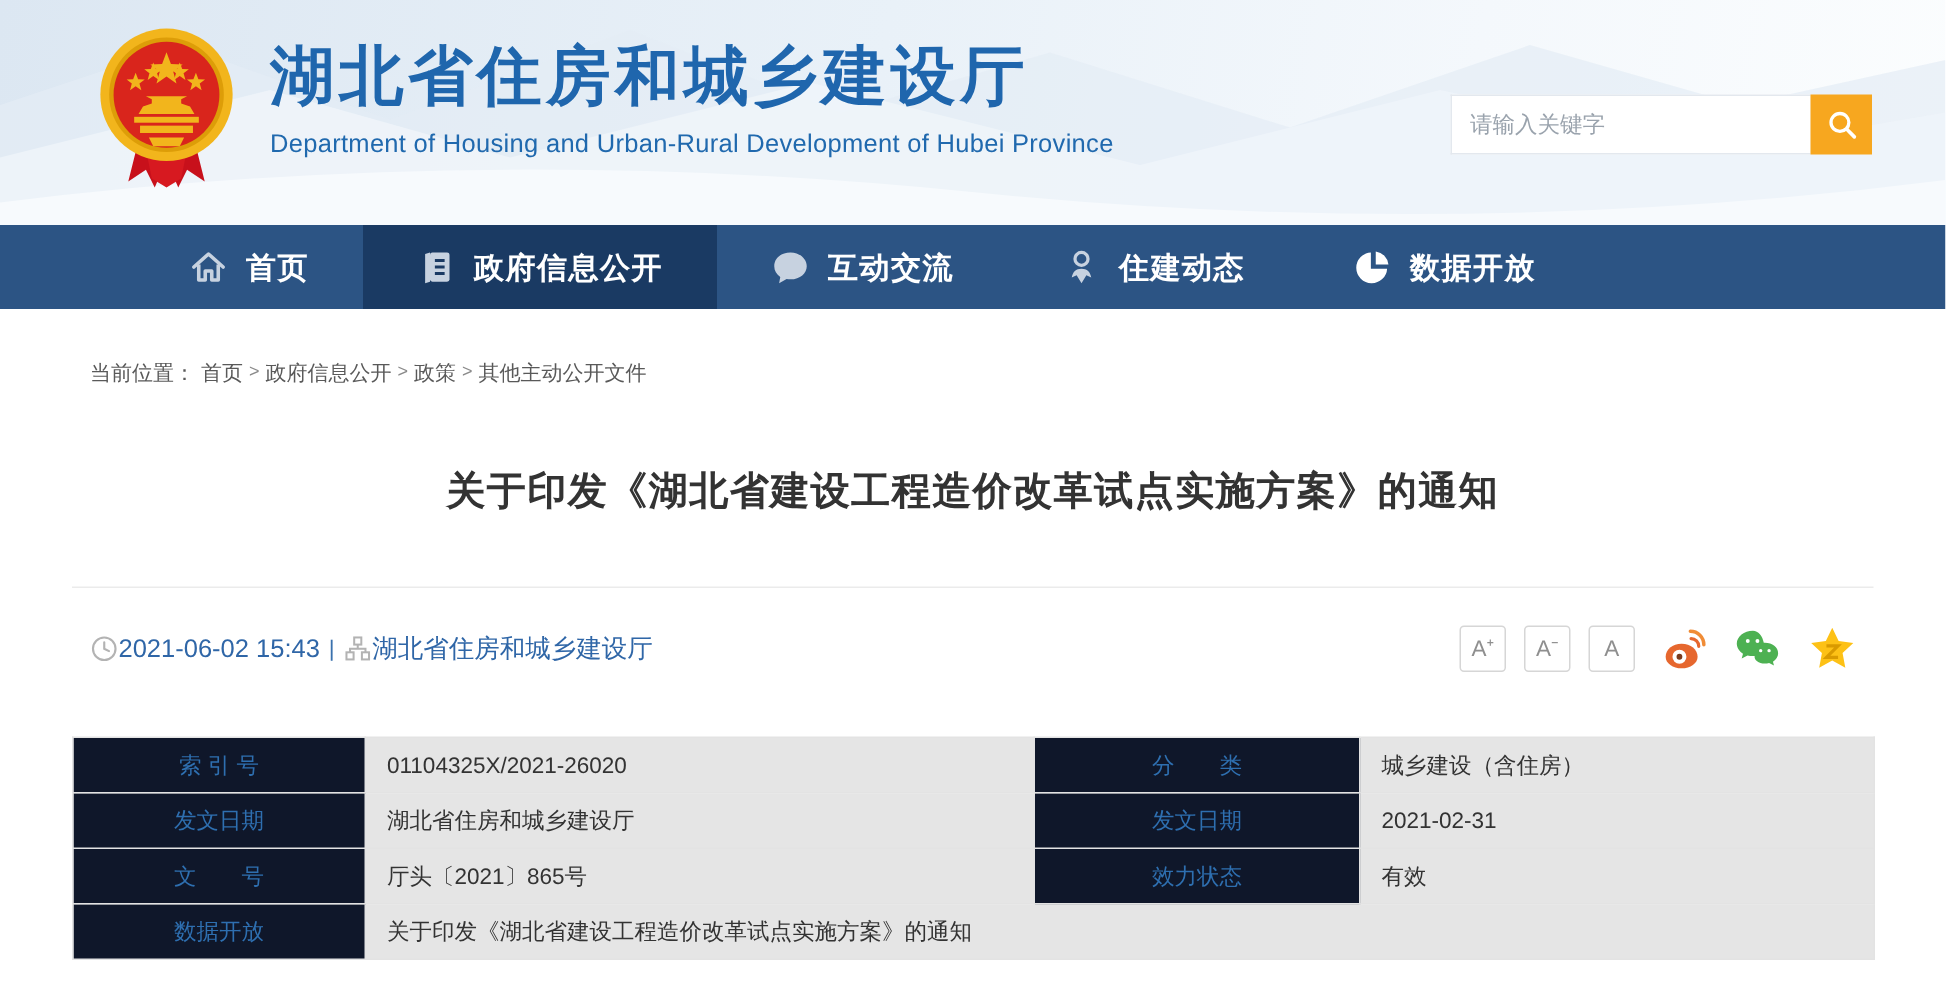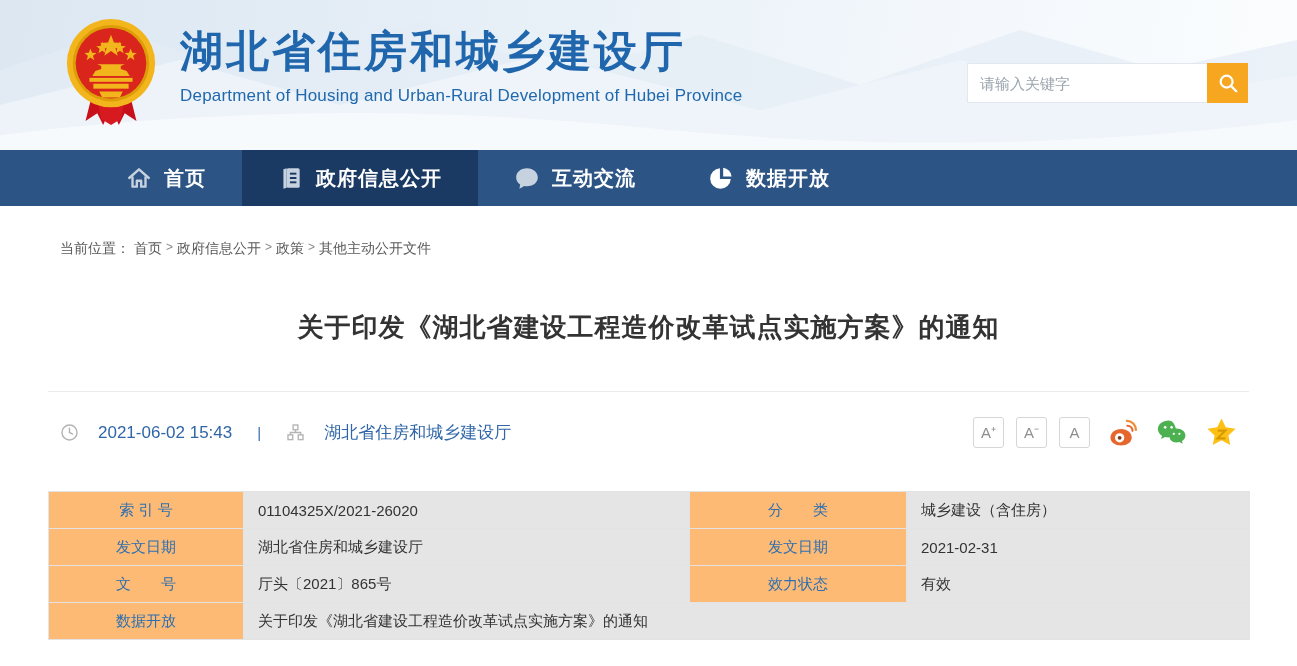--- a/index.html
+++ b/index.html
@@ -33,31 +33,31 @@
   
   .breadcrumb { padding:34px 0 0 60px; font-size:14px; color:#595959; display:flex; gap:4px; align-items:flex-start; }
   .crumb { color:#595959; cursor:pointer; }
   .crumb-sep { color:#8a8a8a; font-size:12px; }
 
   
   .article-title { margin-top:52px; text-align:center; font-size:26px; font-weight:bold;
     color:#333; letter-spacing:1px; }
   .meta-bar { margin:46px 48px 0; border-top:1px solid #ebebeb; padding:25px 12px 23px;
     display:flex; justify-content:space-between; align-items:center; }
-  .meta-left { display:flex; align-items:center; gap:19px; font-size:17px; color:#2f66a7; }
+  .meta-left { display:flex; align-items:center; gap:0; font-size:17px; color:#2f66a7; }
   .meta-sep { color:#3a71ad; padding:0 6px; font-size:15px; }
   .meta-right { display:flex; align-items:center; gap:12px; }
   .font-btn { width:31px; height:31px; border:1px solid #d6d6d6; border-radius:3px; background:#fff;
     color:#8f8f8f; font-size:15px; line-height:1; cursor:pointer; }
   .share-ico { width:31px; height:31px; margin-left:6px; cursor:pointer; }
 
   
   .info-table { margin:20px 48px 0; border-collapse:collapse; table-layout:fixed; width:1201px; }
   .info-table td { border:1px solid #e3e3e3; height:37px; font-size:15px; }
-  .info-table td.lbl { background:#fdba74; color:#2e6fb0; text-align:center; }
+  .info-table td.lbl { background:#0f172a; color:#2e6fb0; text-align:center; }
   .info-table td.val { background:#e5e5e5; color:#333; padding-left:14px; }
 </style>
 </head>
 <body>
 
 <header class="site-header">
   <svg class="mountains" width="1297" height="150" viewBox="0 0 1297 150">
     <path d="M0 70 L120 30 L260 80 L420 20 L560 75 L700 35 L860 85 L1020 30 L1160 70 L1297 40 L1297 150 L0 150 Z" fill="#e4edf5" opacity="0.7"></path>
     <path d="M0 105 L180 60 L340 105 L540 55 L760 110 L960 60 L1150 100 L1297 75 L1297 150 L0 150 Z" fill="#eef4fa" opacity="0.9"></path>
     <path d="M0 135 Q 320 95 648 128 T 1297 120 L1297 150 L0 150 Z" fill="#f7fafd"></path>
@@ -116,20 +116,27 @@
     <span class="nav-label">政府信息公开</span>
   </div>
   <div class="nav-item">
     <svg class="nav-ico" viewBox="0 0 24 24">
       <path d="M12 3 C6 3 2 6.8 2 11.5 c0 2.7 1.4 5 3.7 6.6 L5 22 l4.6-2.6 c.8.15 1.6.2 2.4.2 6 0 10-3.8 10-8.1 S18 3 12 3 Z" fill="#c7d2e0"></path>
     </svg>
     <span class="nav-label">互动交流</span>
   </div>
   <div class="nav-item">
     <svg class="nav-ico" viewBox="0 0 24 24">
+      <circle cx="12" cy="7" r="4" fill="none" stroke="#c7d2e0" stroke-width="2"></circle>
+      <path d="M12 13 c-3.4 0-5.5 2-6 5.5 L9 17 l3 5 3-5 3 1.5 C17.5 15 15.4 13 12 13 Z" fill="#c7d2e0"></path>
+    </svg>
+    <span class="nav-label">住建动态</span>
+  </div>
+  <div class="nav-item">
+    <svg class="nav-ico" viewBox="0 0 24 24">
       <path d="M11 3 A9.5 9.5 0 1 0 21 13 L11 13 Z" fill="#ffffff"></path>
       <path d="M14 2.5 A9 9 0 0 1 21.8 10.5 L14 10.5 Z" fill="#ffffff"></path>
     </svg>
     <span class="nav-label">数据开放</span>
   </div>
 </nav>
 
 <div class="breadcrumb">
   <span>当前位置：</span>
   <span class="crumb">首页</span>

